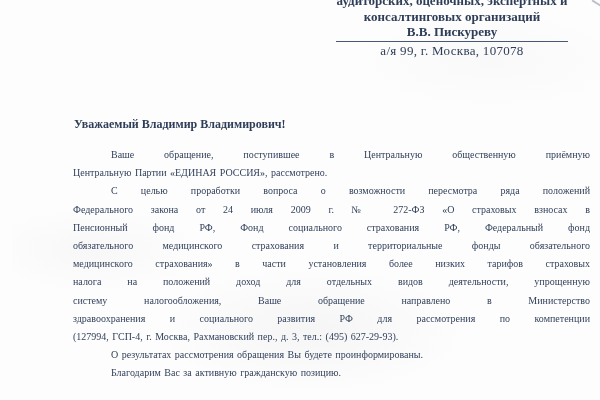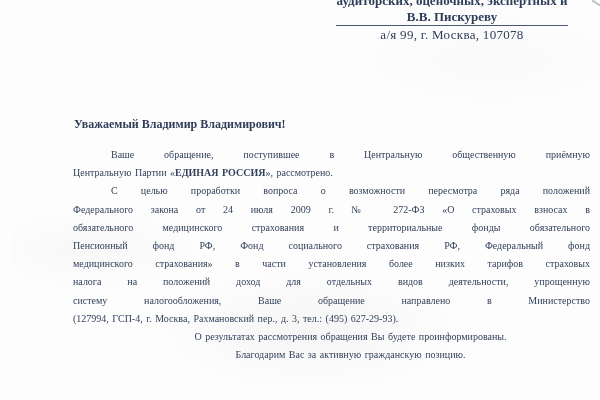--- a/index.html
+++ b/index.html
@@ -57,56 +57,58 @@
   .letter-body {
     position: absolute;
     left: 61px; top: 146px;
     width: 517px;
     font-size: 10px;
     line-height: 18.2px;
     word-spacing: 1px;
   }
   .ln { text-align: left; }
   .ln.jst { text-align: justify; text-align-last: justify; }
-  .ln.ind { padding-left: 38px; text-align: center; }
-  .bold { font-weight: bold; text-align: right; }
+  .ln.ind { padding-left: 38px; }
+  .bold { font-weight: normal; text-align: right; }
   
   .scan-artifact {
     position: absolute;
     left: 579px; top: 3px;
     width: 14px; height: 2px;
     background: #8a8f99;
     opacity: 0.55;
     transform: rotate(32deg);
   }
 </style>
 </head>
 <body>
 
 <div class="page">
 
   <div class="scan-artifact"></div>
 
   <div class="recipient-block">
     <div class="hline">аудиторских, оценочных, экспертных и</div>
+    <div class="hline">консалтинговых организаций</div>
     <div class="hline">В.В. Пискуреву</div>
     <div class="recipient-rule"></div>
     <div class="hline recipient-address">а/я 99, г. Москва, 107078</div>
   </div>
 
   <div class="salutation">Уважаемый Владимир Владимирович!</div>
 
   <div class="letter-body">
     <div class="ln jst ind">Ваше обращение, поступившее в Центральную общественную приёмную</div>
     <div class="ln"><span>Центральную Партии «</span><span class="bold">ЕДИНАЯ РОССИЯ</span><span>», рассмотрено.</span></div>
     <div class="ln jst ind">С целью проработки вопроса о возможности пересмотра ряда положений</div>
     <div class="ln jst">Федерального закона от 24 июля 2009 г. № 272-ФЗ «О страховых взносах в</div>
+    <div class="ln jst">Пенсионный фонд РФ, Фонд социального страхования РФ, Федеральный фонд</div>
     <div class="ln jst">обязательного медицинского страхования и территориальные фонды обязательного</div>
-    <div class="ln jst">Пенсионный фонд РФ, Фонд социального страхования РФ, Федеральный фонд</div>
     <div class="ln jst">медицинского страхования» в части установления более низких тарифов страховых</div>
     <div class="ln jst">налога на положений доход для отдельных видов деятельности, упрощенную</div>
     <div class="ln jst">систему налогообложения, Ваше обращение направлено в Министерство</div>
+    <div class="ln jst">здравоохранения и социального развития РФ для рассмотрения по компетенции</div>
     <div class="ln">(127994, ГСП-4, г. Москва, Рахмановский пер., д. 3, тел.: (495) 627-29-93).</div>
     <div class="ln ind">О результатах рассмотрения обращения Вы будете проинформированы.</div>
     <div class="ln ind">Благодарим Вас за активную гражданскую позицию.</div>
   </div>
 
 </div>
 
 </body></html>

